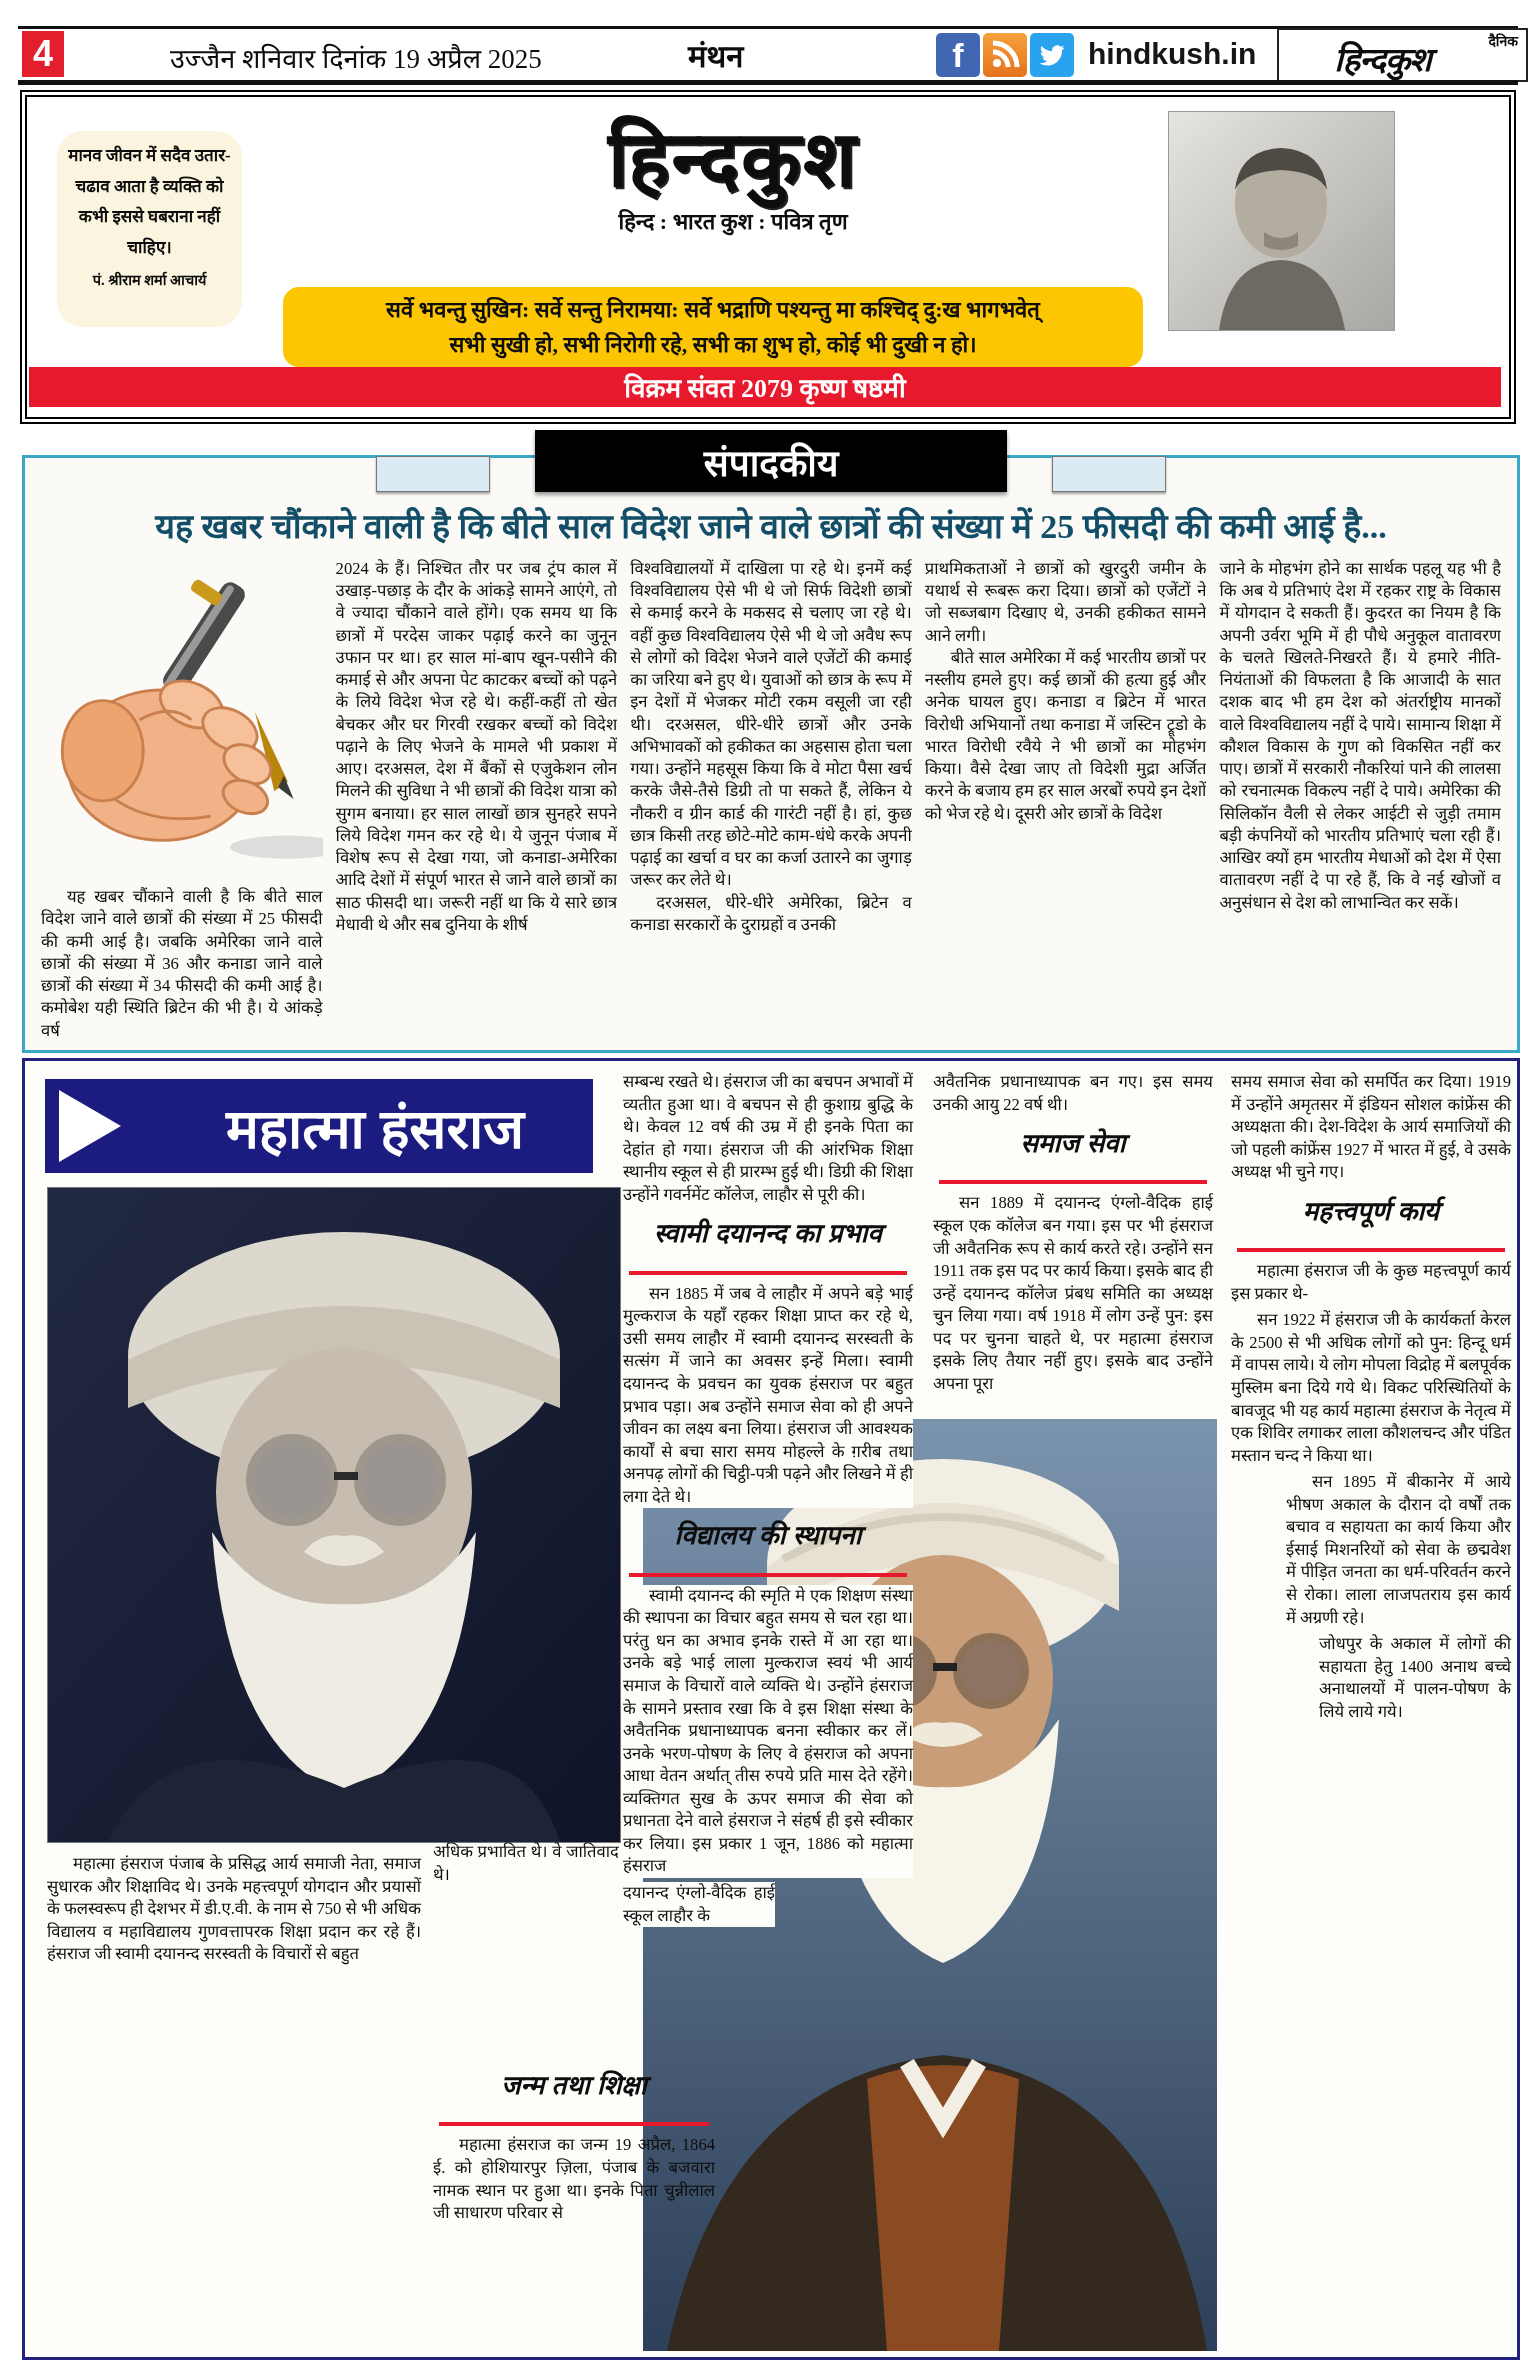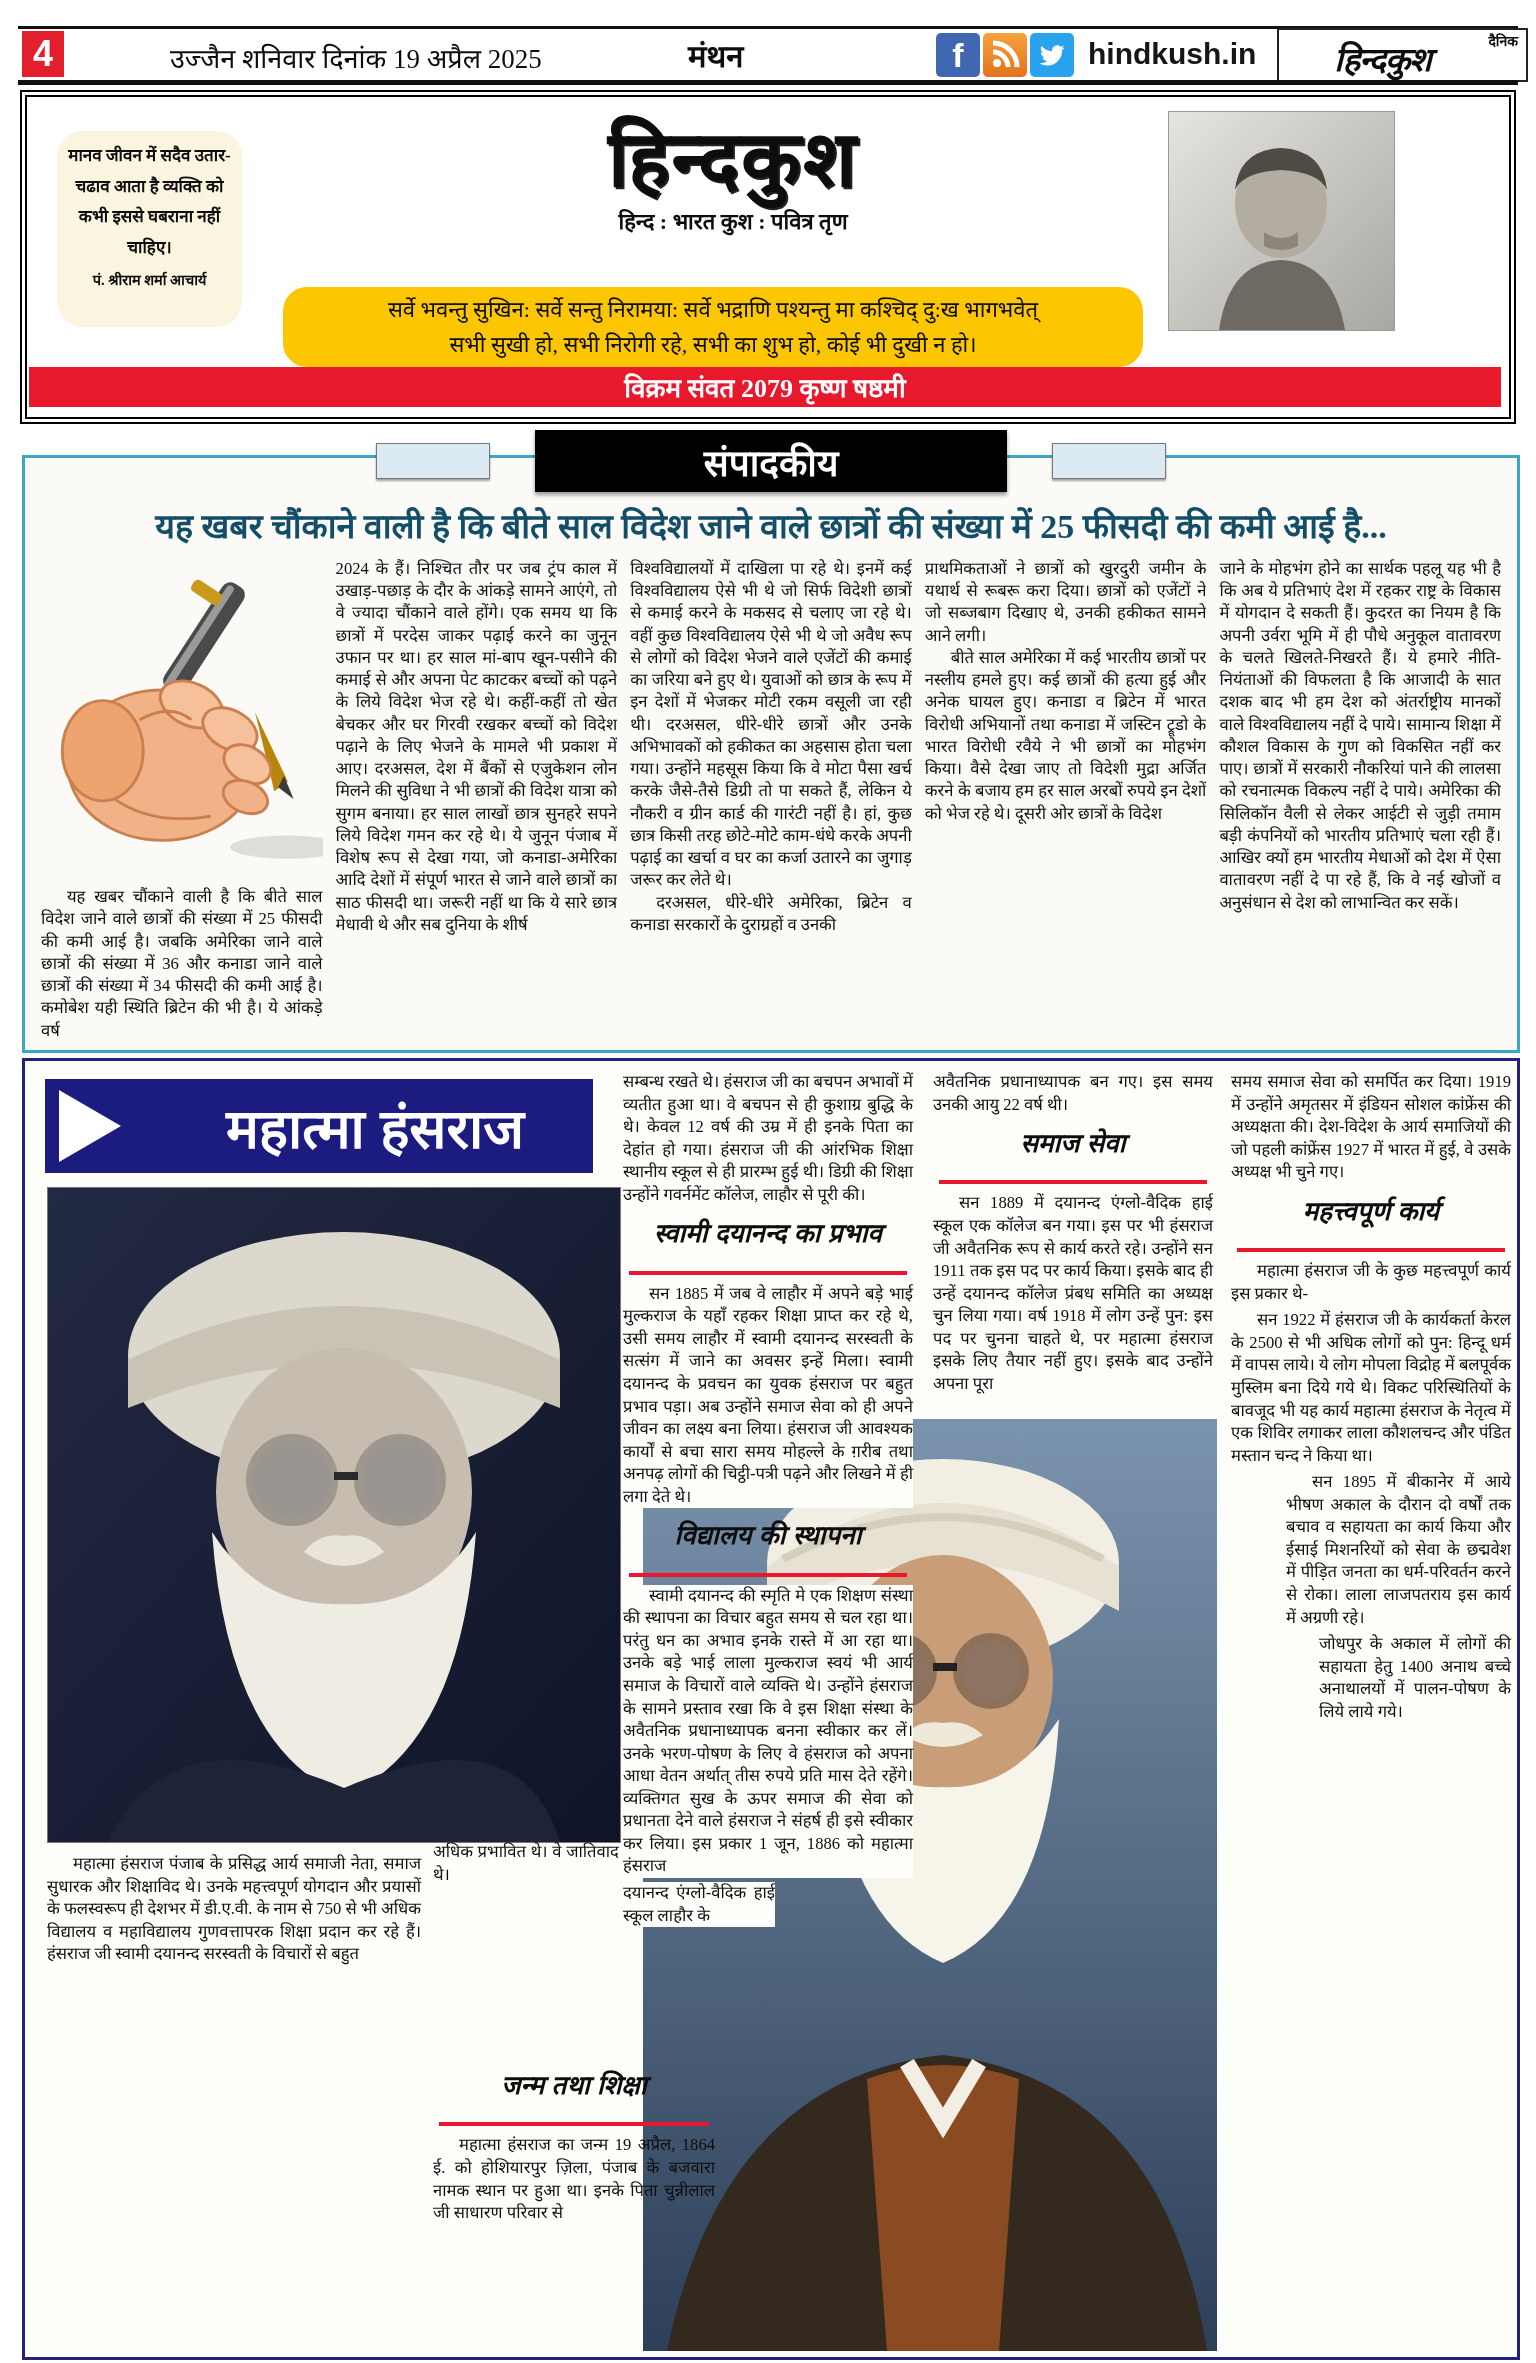--- a/index.html
+++ b/index.html
@@ -31,30 +31,30 @@
   
   .masthead{left:20px;top:90px;width:1492px;height:330px;border:2px solid #000000;background:#fff;}
   .mast-inner{position:absolute;inset:3px;border:2px solid #000;}
   .quote-box{left:30px;top:34px;width:185px;height:196px;background:#fbf5e0;border-radius:26px;
     padding:10px 8px;box-sizing:border-box;text-align:center;font-weight:bold;font-size:17px;line-height:1.8;}
   .quote-author{font-size:14.5px;margin-top:4px;font-weight:bold;}
   .mast-center{left:250px;right:320px;top:24px;text-align:center;}
   .mast-logo{font-size:78px;font-weight:900;letter-spacing:2px;line-height:1.0;
     text-shadow:2px 2px 0 #222;}
   .mast-tagline{font-size:22px;font-weight:bold;margin-top:6px;}
-  .yellow-box{left:256px;top:190px;width:860px;height:80px;background:#fcc702;border-radius:24px;
+  .yellow-box{left:256px;top:190px;width:860px;height:80px;background:#fcc702;border-radius:16px;
     display:flex;flex-direction:column;align-items:center;justify-content:center;
-    font-weight:normal;font-size:22px;line-height:1.6;text-align:center;}
+    font-weight:bold;font-size:22px;line-height:1.6;text-align:center;}
   .mast-portrait{left:1141px;top:14px;width:225px;height:218px;border:1px solid #999;}
   .red-band{left:2px;top:270px;width:1472px;height:40px;background:#e8192c;color:#fff;
     display:flex;align-items:center;justify-content:center;font-size:26px;font-weight:bold;}
   
   .editorial{left:22px;top:455px;width:1492px;height:592px;border:3px solid #3aa7c5;background:#fbfaf6;}
   .ed-label-wrap{position:absolute;top:-28px;left:50%;transform:translateX(-50%);
-    display:flex;align-items:center;z-index:5;gap:45px;}
+    display:flex;align-items:flex-end;z-index:5;gap:45px;}
   .ed-wing{width:112px;height:34px;background:#dcebf3;border:1px solid #777;box-shadow:0 2px 2px rgba(0,0,0,.35);}
   .ed-box{width:472px;height:62px;background:#000;color:#fff;display:flex;align-items:center;
     justify-content:center;font-size:37px;font-weight:bold;box-shadow:0 3px 4px rgba(0,0,0,.4);}
   .ed-headline{position:absolute;left:10px;right:10px;top:44px;text-align:center;
     font-size:34px;font-weight:800;color:#124e68;}
   .ed-cols{position:absolute;left:16px;right:16px;top:100px;bottom:8px;display:flex;gap:13px;overflow:hidden;}
   .ed-col{flex:1;font-size:16.6px;line-height:1.34;text-align:justify;overflow:hidden;}
   .ed-col p{margin:0;}
   .ind{text-indent:26px;}
   .hand-fig{width:100%;height:318px;margin-bottom:4px;}

